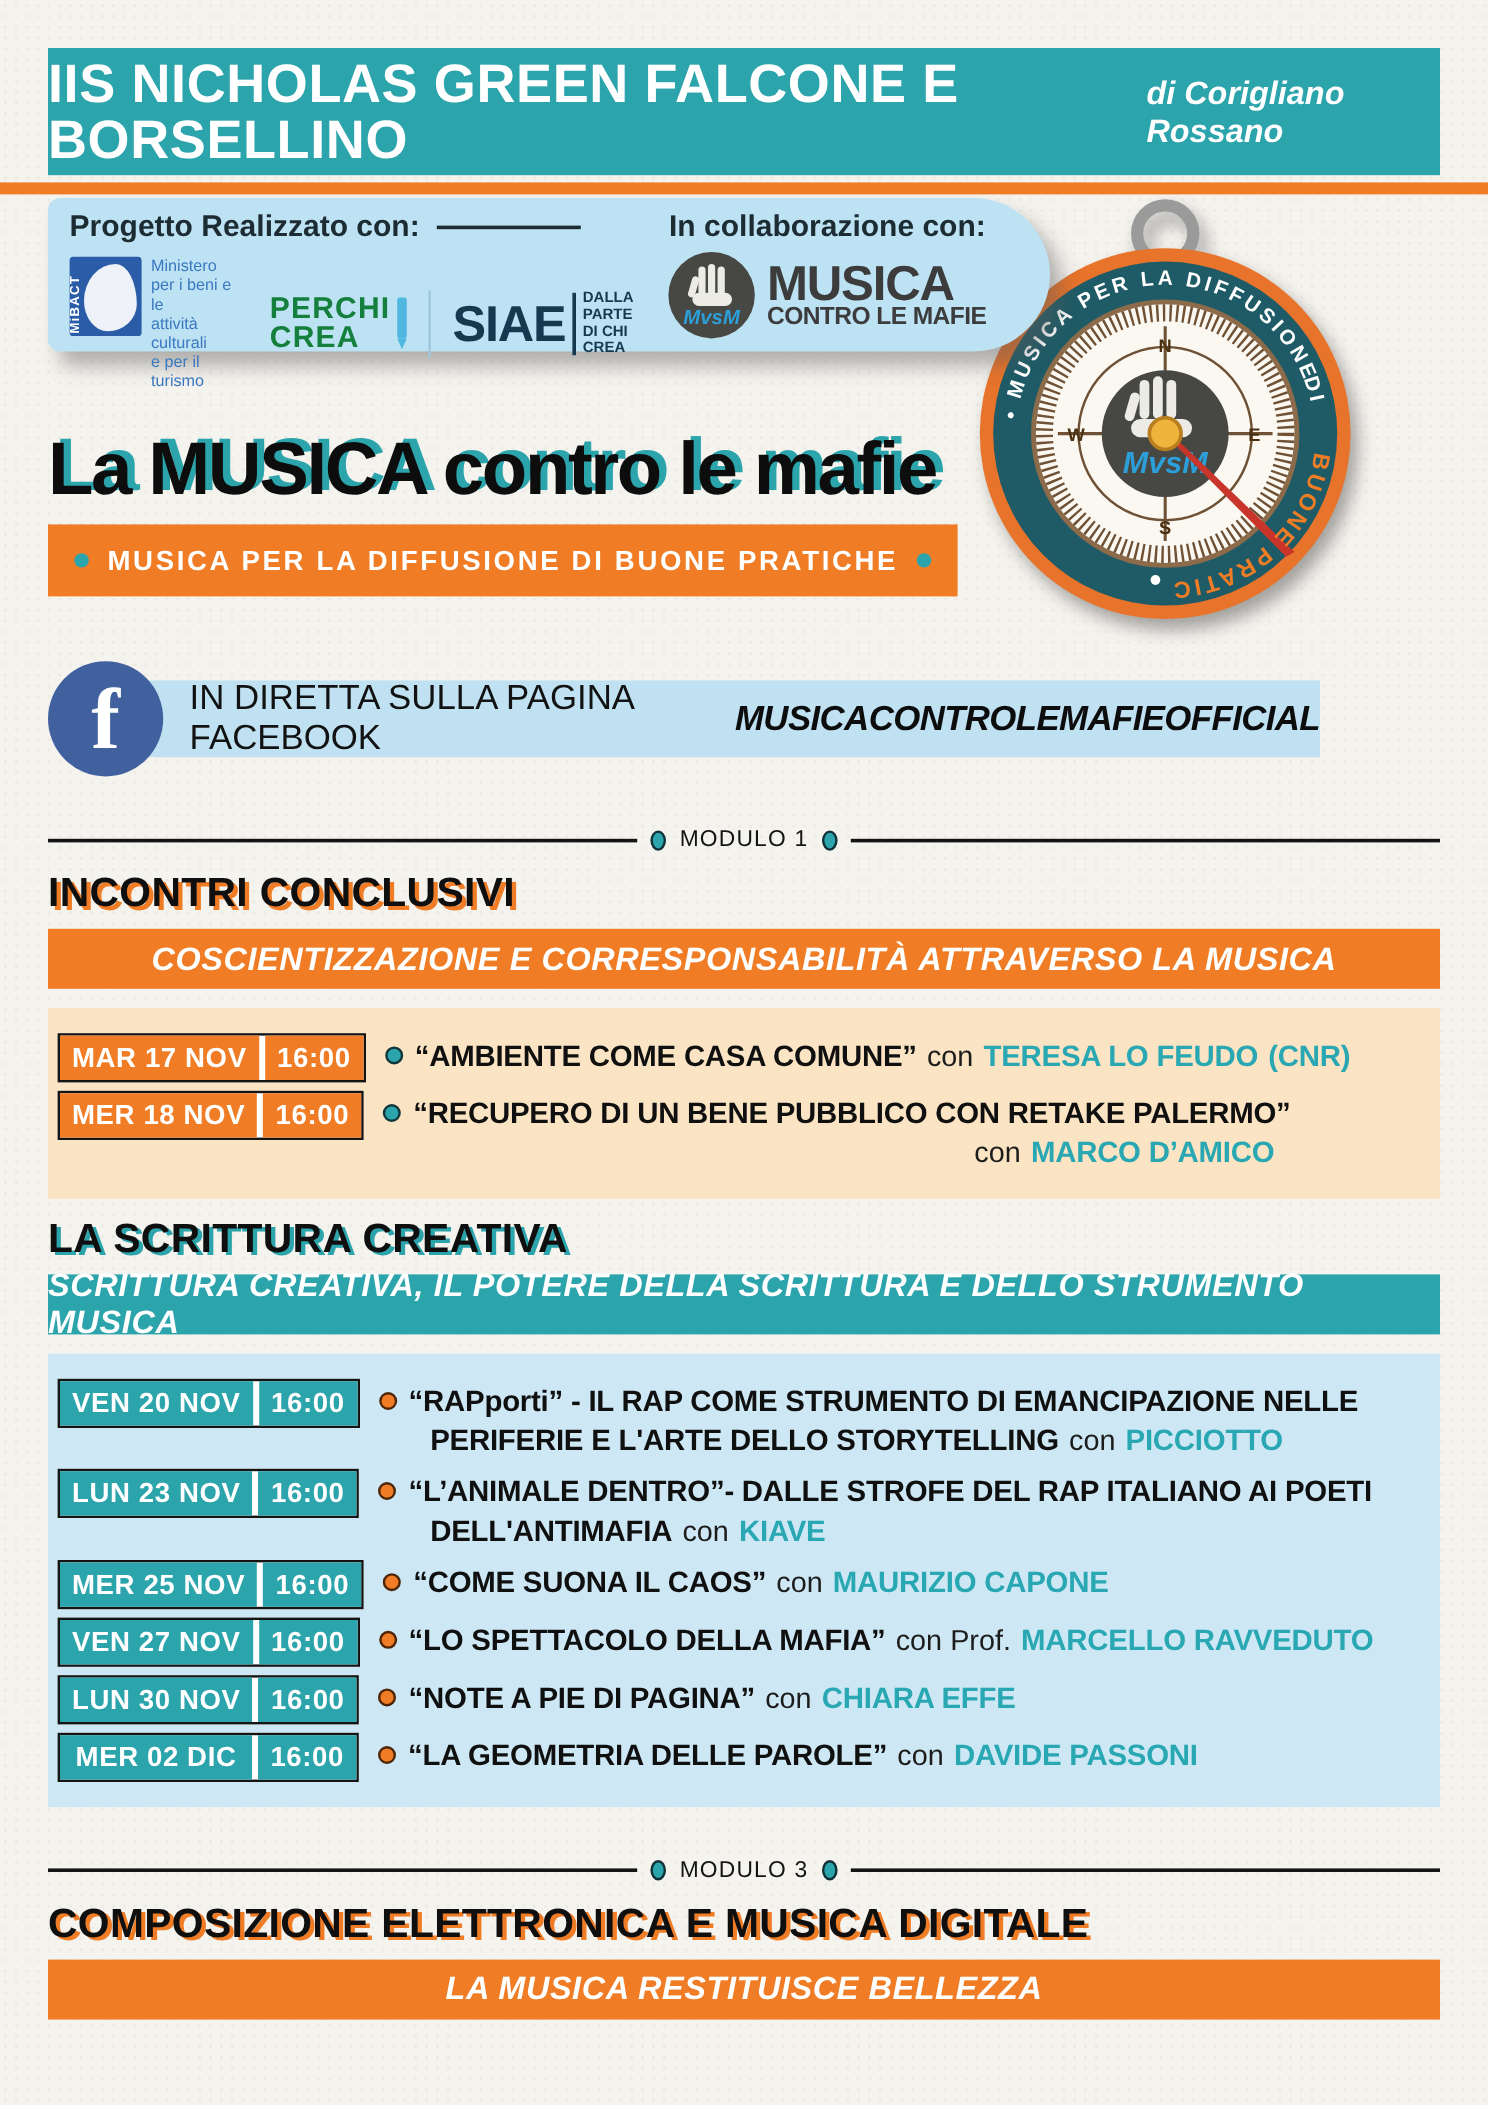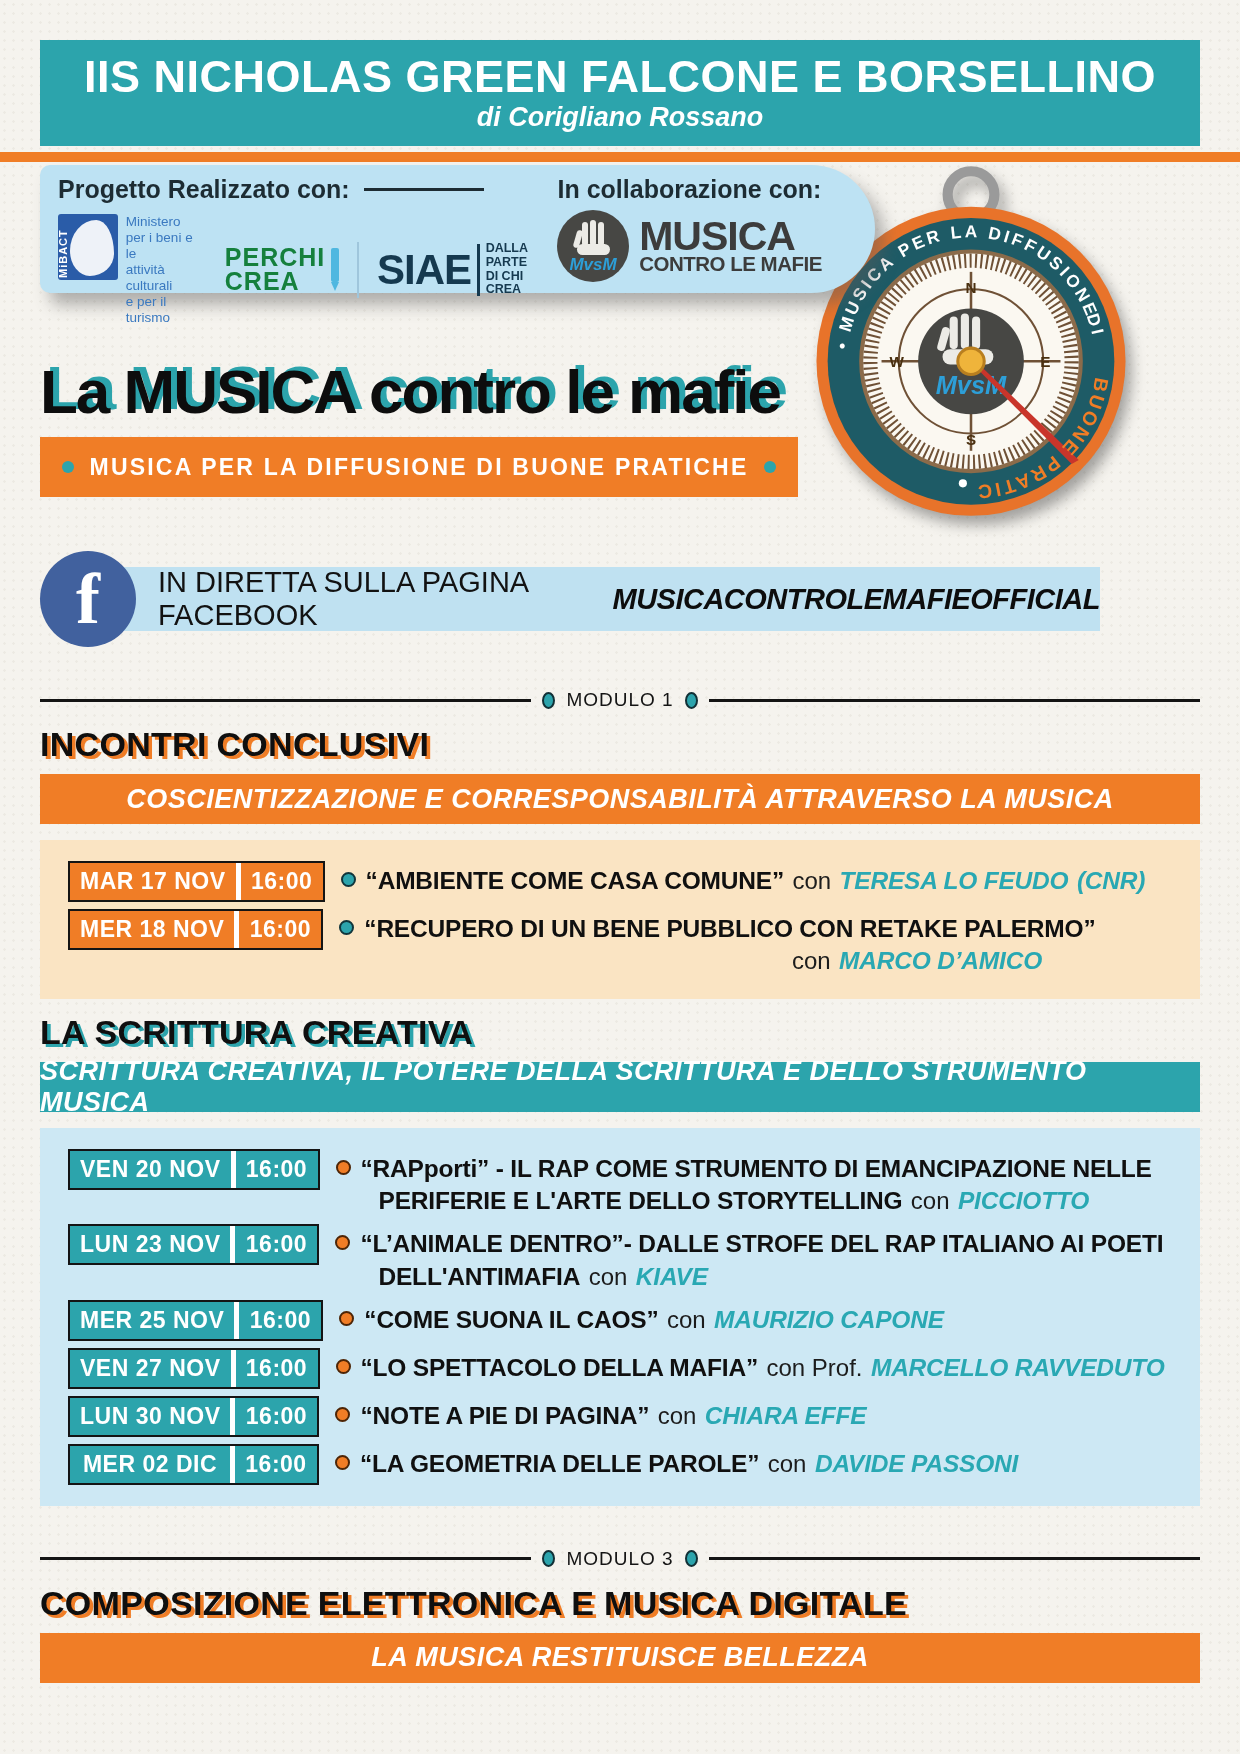--- a/index.html
+++ b/index.html
@@ -8,21 +8,21 @@
     background:#f5f3ee;
     background-image:radial-gradient(rgba(210,206,196,.25) 1px, transparent 1.5px);
     background-size:9px 9px;
     font-family:"Liberation Sans", sans-serif;
   }
   .content{width:1160px;margin:0 40px;position:relative;}
 
   
   .school-band{
     margin-top:40px;height:106px;background:#2CA4AC;color:#fff;
-    display:flex;flex-direction:column;align-items:center;justify-content:center;
+    display:flex;flex-direction:row;align-items:center;justify-content:center;
   }
   .school-name{font-size:45px;font-weight:800;letter-spacing:.5px;line-height:1.05;}
   .school-loc{font-size:27px;font-style:italic;font-weight:600;margin-top:2px;}
   .orange-stripe{position:absolute;left:0;top:152px;width:1240px;height:10px;background:#F07D26;}
 
   
   .partners-pill{
     position:absolute;left:40px;top:165px;width:835px;height:128px;
     background:#BDE2F3;border-radius:10px 64px 64px 10px;
     box-shadow:10px 12px 16px rgba(90,90,90,.45);
@@ -92,35 +92,35 @@
   .ddot.teal{background:#2CA4AC;} .ddot.orange{background:#F07D26;border-color:#5a2c08;}
   .dlabel{font-size:19px;color:#141414;font-weight:400;letter-spacing:1px;}
   .mod-heading{text-align:left;font-size:34px;font-weight:800;color:#0f0f0f;letter-spacing:.3px;}
   .sh-orange{text-shadow:3.5px 3px 0 #F07D26;}
   .sh-teal{text-shadow:3.5px 3px 0 #2CA4AC;}
   .mod-band{height:50px;display:flex;align-items:center;justify-content:center;color:#fff;
     font-size:27px;font-weight:800;font-style:italic;letter-spacing:.5px;}
   .band-orange{background:#F07D26;} .band-teal{background:#2CA4AC;}
 
   
-  .panel{padding:14px 28px;box-sizing:border-box;}
+  .panel{padding:14px 8px;box-sizing:border-box;}
   .panel-peach{background:#FAE4C3;} .panel-blue{background:#CDE8F4;}
   .event-row{display:flex;align-items:flex-start;margin:7px 0;}
   .badge-group{display:inline-flex;border:2.5px solid #141414;background:#fff;gap:5px;flex:none;}
   .badge-cell{color:#fff;font-weight:800;font-size:23px;padding:5px 10px;text-align:center;letter-spacing:.5px;}
   .badge-cell.date{min-width:140px;}
   .badge-cell.time{min-width:62px;}
   .bg-orange .badge-cell{background:#F07D26;} .bg-teal .badge-cell{background:#2CA4AC;}
   .bullet{width:15px;height:15px;border-radius:50%;border:2.5px solid #10353b;box-sizing:border-box;
     margin:11px 10px 0 16px;flex:none;}
   .bullet.teal{background:#2CA4AC;} .bullet.orange{background:#F07D26;border-color:#4d2506;}
   .event-text{flex:1;line-height:1.32;margin-top:4px;}
   .etitle{font-weight:800;font-size:24.5px;color:#101010;letter-spacing:-.2px;}
   .econ{font-weight:500;font-size:24px;color:#1c1c1c;margin:0 4px;}
-  .ename{font-weight:800;font-size:24.5px;color:#29A8B3;letter-spacing:-.2px;font-style:italic;}
+  .ename{font-weight:800;font-size:24.5px;color:#29A8B3;letter-spacing:-.2px;}
   .line2{margin-left:18px;}
   .line2.right{text-align:right;padding-right:130px;margin-left:0;}
 
   .mt42{margin-top:42px;} .mt14{margin-top:14px;} .mt10{margin-top:10px;} .mt16{margin-top:16px;}
 </style>
 </head>
 <body>
 
 <div class="content">
 

